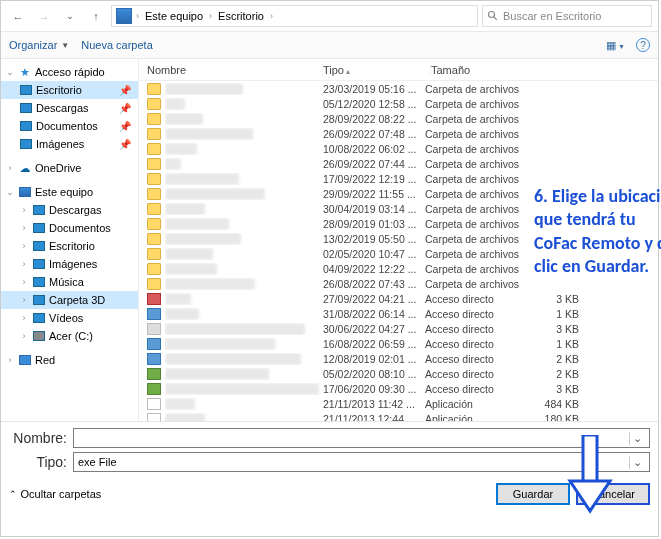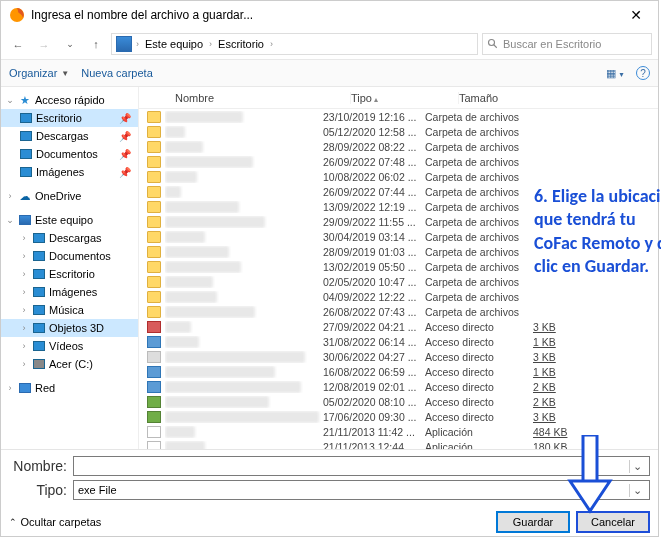--- a/index.html
+++ b/index.html
@@ -37,40 +37,40 @@
   .tree-row.sel { background:#cce8ff; }
   .tree-row .exp { width:10px; color:#888; font-size:9px; text-align:center;}
   .tree-row .ico { width:14px; height:14px; display:flex; align-items:center; justify-content:center; }
   .tree-row .lbl { font-size:11px; }
   .indent1 { padding-left:18px; }
   .pin { margin-left:auto; margin-right:6px; color:#888; font-size:10px;}
 
   .filepane { flex:1; display:flex; flex-direction:column; position:relative; }
   .fhead { display:flex; height:22px; align-items:center; border-bottom:1px solid #eee; padding-left:8px; color:#444; }
   .fhead div { border-right:1px solid #f2f2f2; padding-right:4px; }
-  .col-name { width: 176px; margin-left: 28px; }
+  .col-name { width: 176px; }
   .col-date { width: 102px; }
   .col-type { width: 108px; }
   .col-size { width: 56px; text-align:left; padding-right:10px !important; border-right:none !important; }
   .fhead .sort { font-size:8px; color:#888; margin-left:2px;}
 
   .flist { flex:1; overflow:hidden; }
   .frow { display:flex; height:15px; align-items:center; padding-left:8px; }
   .frow .ic { width:14px; height:12px; margin-right:4px; }
   .frow .folder { background:#ffd867; border:1px solid #e0b03f; border-radius:1px; }
   .frow .file-blue { background:#5b9bd5; border:1px solid #2e75b6; }
   .frow .file-green { background:#70ad47; border:1px solid #548235; }
   .frow .file-red { background:#d85b5b; border:1px solid #b02e2e; }
   .frow .file-gray { background:#ddd; border:1px solid #bbb; }
   .frow .file-white { background:#fff; border:1px solid #bbb; }
   .frow .nm { width:158px; position:relative; overflow:hidden; height:12px;}
   .frow .blur { position:absolute; left:0; top:0; height:12px; background:#e8e8e8; filter: blur(1.4px); border-radius:2px;}
   .frow .dt { width:102px; font-size:10.5px; color:#444;}
   .frow .tp { width:108px; font-size:10.5px; color:#444;}
-  .frow .sz { width:56px; padding-right:10px; font-size:10.5px; color:#444;text-decoration:underline;}
+  .frow .sz { width:56px; text-align:right; padding-right:10px; font-size:10.5px; color:#444;}
 
   
   .annot { position:absolute; left:533px; top:184px; width:148px; color:#1a4fd6; font-family: Calibri, sans-serif; font-size:18px; font-weight:bold; line-height:1.3; }
   .arrow-down { position:absolute; left:564px; top:434px; }
 
   
   .bottom { border-top:1px solid #e5e5e5; padding:4px 8px 0 8px; }
   .form-row { display:flex; align-items:center; height:24px; gap:6px; }
   .form-row .lbl { width:58px; text-align:right; font-size:14px; color:#333;}
   .form-row .inp { flex:1; height:20px; border:1px solid #7a7a7a; padding:0 4px; font-size:11px; display:flex; align-items:center; background:#fff;}
@@ -82,30 +82,20 @@
   .btn.primary { border:2px solid #0078d7; }
 
   
   svg { display:block; }
 </style>
 </head>
 <body>
 
 <div class="window">
 
-  <div class="titlebar">
-    <span class="ff">
-      <svg viewBox="0 0 16 16" width="16" height="16">
-          <circle cx="8" cy="8" r="7" fill="#ff9500"></circle>
-          <path d="M8 1a7 7 0 0 1 6 10c-1-5-5-4-5-7 0-1-1-3-1-3z" fill="#e25820"></path>
-        </svg>
-    </span>
-    <span class="title">Ingresa el nombre del archivo a guardar...</span>
-    <span class="close">✕</span>
-  </div>
 
   <div class="navrow">
     <span class="nav-arrow">←</span>
     <span class="nav-arrow disabled">→</span>
     <span class="nav-arrow" style="font-size:9px;">⌄</span>
     <span class="nav-arrow">↑</span>
     <div class="address">
       <span class="pc-icon"></span>
       <span class="chev">›</span>
       <span class="crumb">Este equipo</span>
@@ -222,21 +212,21 @@
               <span class="ico">
                 <span style="display:inline-block;width:12px;height:10px;background:#2a8dd4;border:1px solid #1a6490;"></span>
               </span>
               <span class="lbl">Música</span>
             </div>
             <div class="tree-row indent1 sel">
               <span class="exp">›</span>
               <span class="ico">
                 <span style="display:inline-block;width:12px;height:10px;background:#2a8dd4;border:1px solid #1a6490;"></span>
               </span>
-              <span class="lbl">Objetos 3D</span>
+              <span class="lbl">Carpeta 3D</span>
             </div>
             <div class="tree-row indent1">
               <span class="exp">›</span>
               <span class="ico">
                 <span style="display:inline-block;width:12px;height:10px;background:#2a8dd4;border:1px solid #1a6490;"></span>
               </span>
               <span class="lbl">Vídeos</span>
             </div>
             <div class="tree-row indent1">
               <span class="exp">›</span>
@@ -263,21 +253,21 @@
         <div class="col-name">Nombre</div>
         <div class="col-type"><span>Tipo</span><span class="sort">▴</span></div>
         <div class="col-size">Tamaño</div>
       </div>
       <div class="flist" id="flist">
           <div class="frow">
             <span class="ic folder"></span>
             <span class="nm">
               <span class="blur" style="width:78px"></span>
             </span>
-            <span class="dt">23/10/2019 12:16 ...</span>
+            <span class="dt">23/03/2019 05:16 ...</span>
             <span class="tp">Carpeta de archivos</span>
             <span class="sz"></span>
           </div>
           <div class="frow">
             <span class="ic folder"></span>
             <span class="nm">
               <span class="blur" style="width:20px"></span>
             </span>
             <span class="dt">05/12/2020 12:58 ...</span>
             <span class="tp">Carpeta de archivos</span>
@@ -317,21 +307,21 @@
             </span>
             <span class="dt">26/09/2022 07:44 ...</span>
             <span class="tp">Carpeta de archivos</span>
             <span class="sz"></span>
           </div>
           <div class="frow">
             <span class="ic folder"></span>
             <span class="nm">
               <span class="blur" style="width:74px"></span>
             </span>
-            <span class="dt">13/09/2022 12:19 ...</span>
+            <span class="dt">17/09/2022 12:19 ...</span>
             <span class="tp">Carpeta de archivos</span>
             <span class="sz"></span>
           </div>
           <div class="frow">
             <span class="ic folder"></span>
             <span class="nm">
               <span class="blur" style="width:100px"></span>
             </span>
             <span class="dt">29/09/2022 11:55 ...</span>
             <span class="tp">Carpeta de archivos</span>

